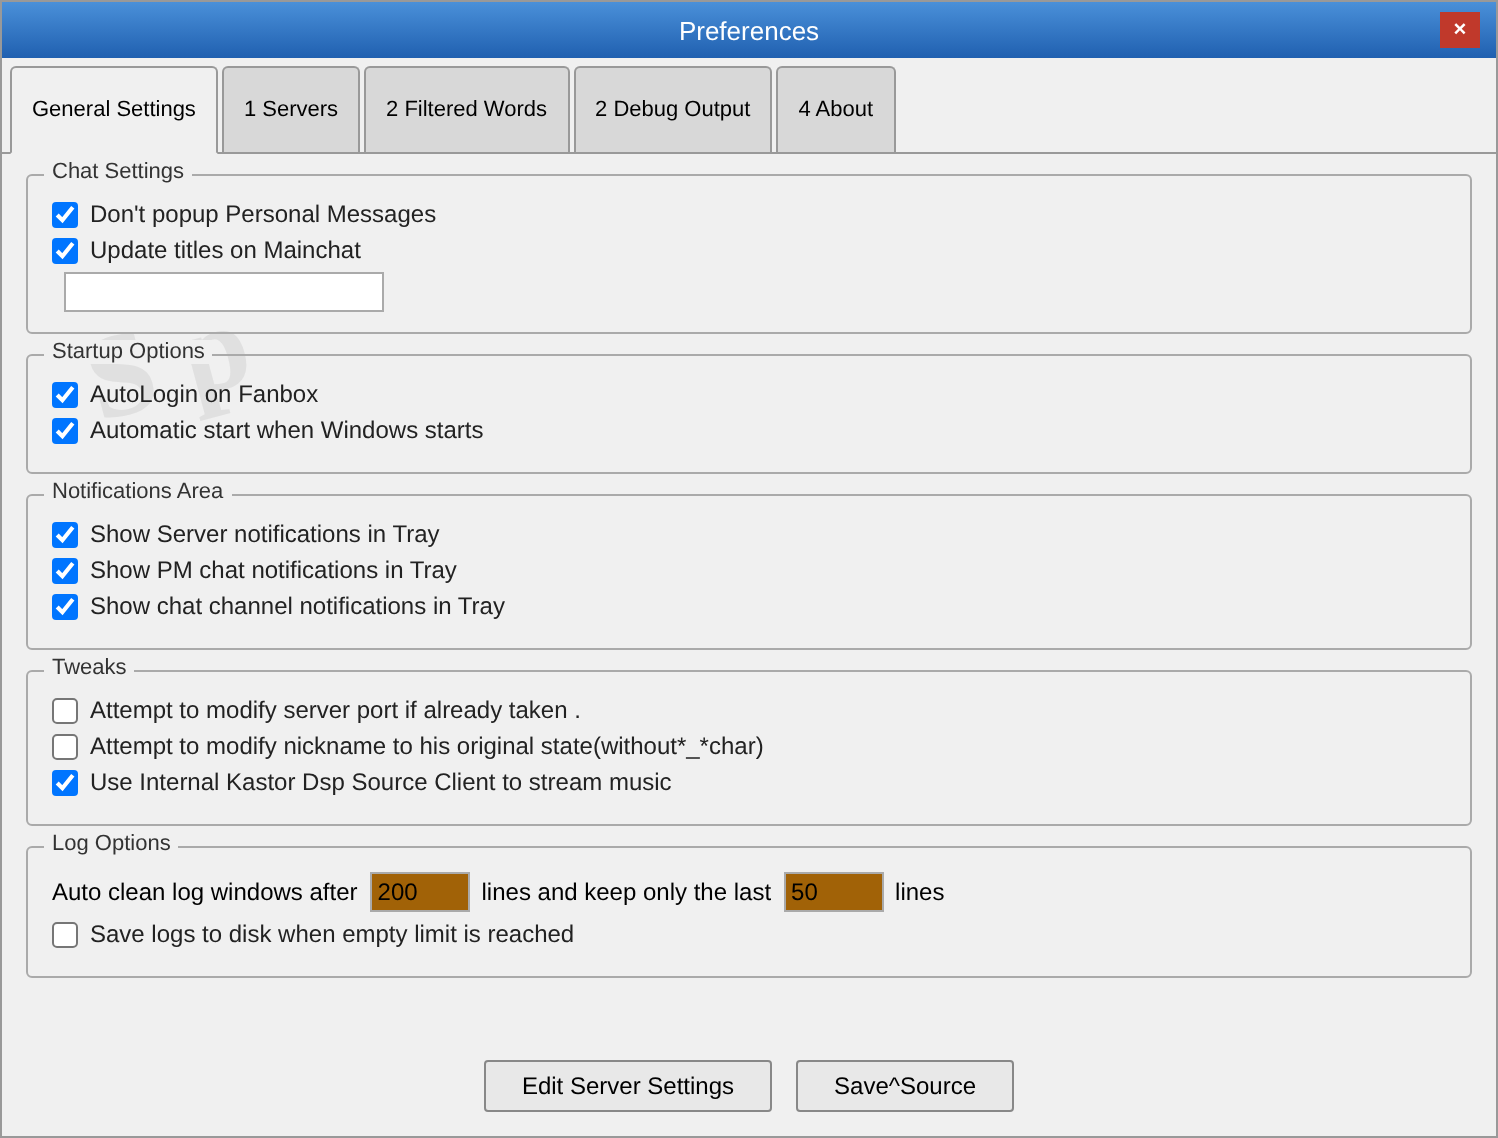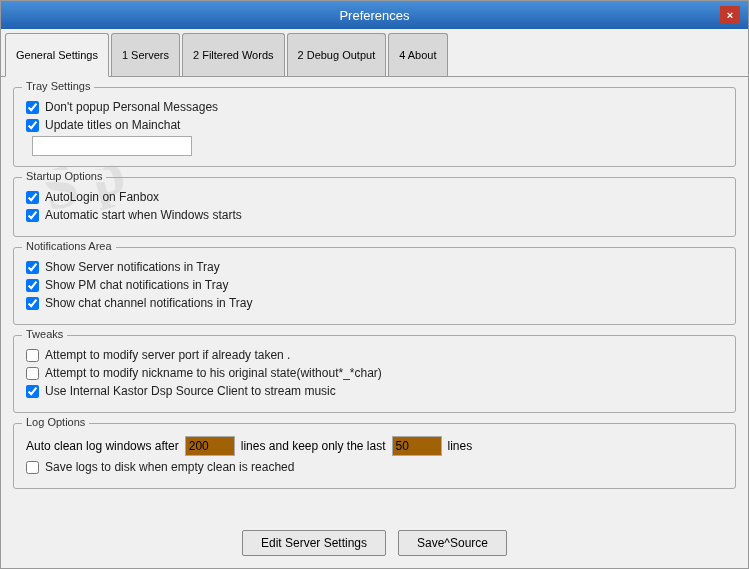--- a/index.html
+++ b/index.html
@@ -203,21 +203,21 @@
       <span>4 About</span>
     </div>
   </div>
 
   <div class="content-area">
     <div class="content-wrapper">
 
       <div class="watermark">S p</div>
 
       <div class="group-box">
-        <span class="group-label">Tray Settings</span>
+        <span class="group-label">Chat Settings</span>
         <div class="group-content">
           <div class="checkbox-row">
             <input type="checkbox" checked="" style="">
             <span class="checkbox-label">Don't popup Personal Messages</span>
           </div>
           <div class="checkbox-row">
             <input type="checkbox" checked="" style="">
             <span class="checkbox-label">Update titles on Mainchat</span>
           </div>
           <div class="ip-row">
@@ -281,21 +281,21 @@
         <div class="group-content">
           <div class="log-row">
             <span>Auto clean log windows after</span>
             <input type="text" value="200" style="width: 50px; margin: 0px 6px; border: 1px solid rgb(170, 170, 170); height: 20px; font-size: 12px; padding: 1px 3px;">
             <span>lines  and keep only the last</span>
             <input type="text" value="50" style="width: 50px; margin: 0px 6px; border: 1px solid rgb(170, 170, 170); height: 20px; font-size: 12px; padding: 1px 3px;">
             <span>lines</span>
           </div>
           <div class="checkbox-row">
             <input type="checkbox" style="">
-            <span class="checkbox-label">Save logs to disk when empty clean is reached</span>
+            <span class="checkbox-label">Save logs to disk when empty limit is reached</span>
           </div>
         </div>
       </div>
     </div>
   </div>
 
   <div class="footer">
     <button class="footer-btn">Edit Server Settings</button>
     <button class="footer-btn">Save^Source</button>
   </div>

